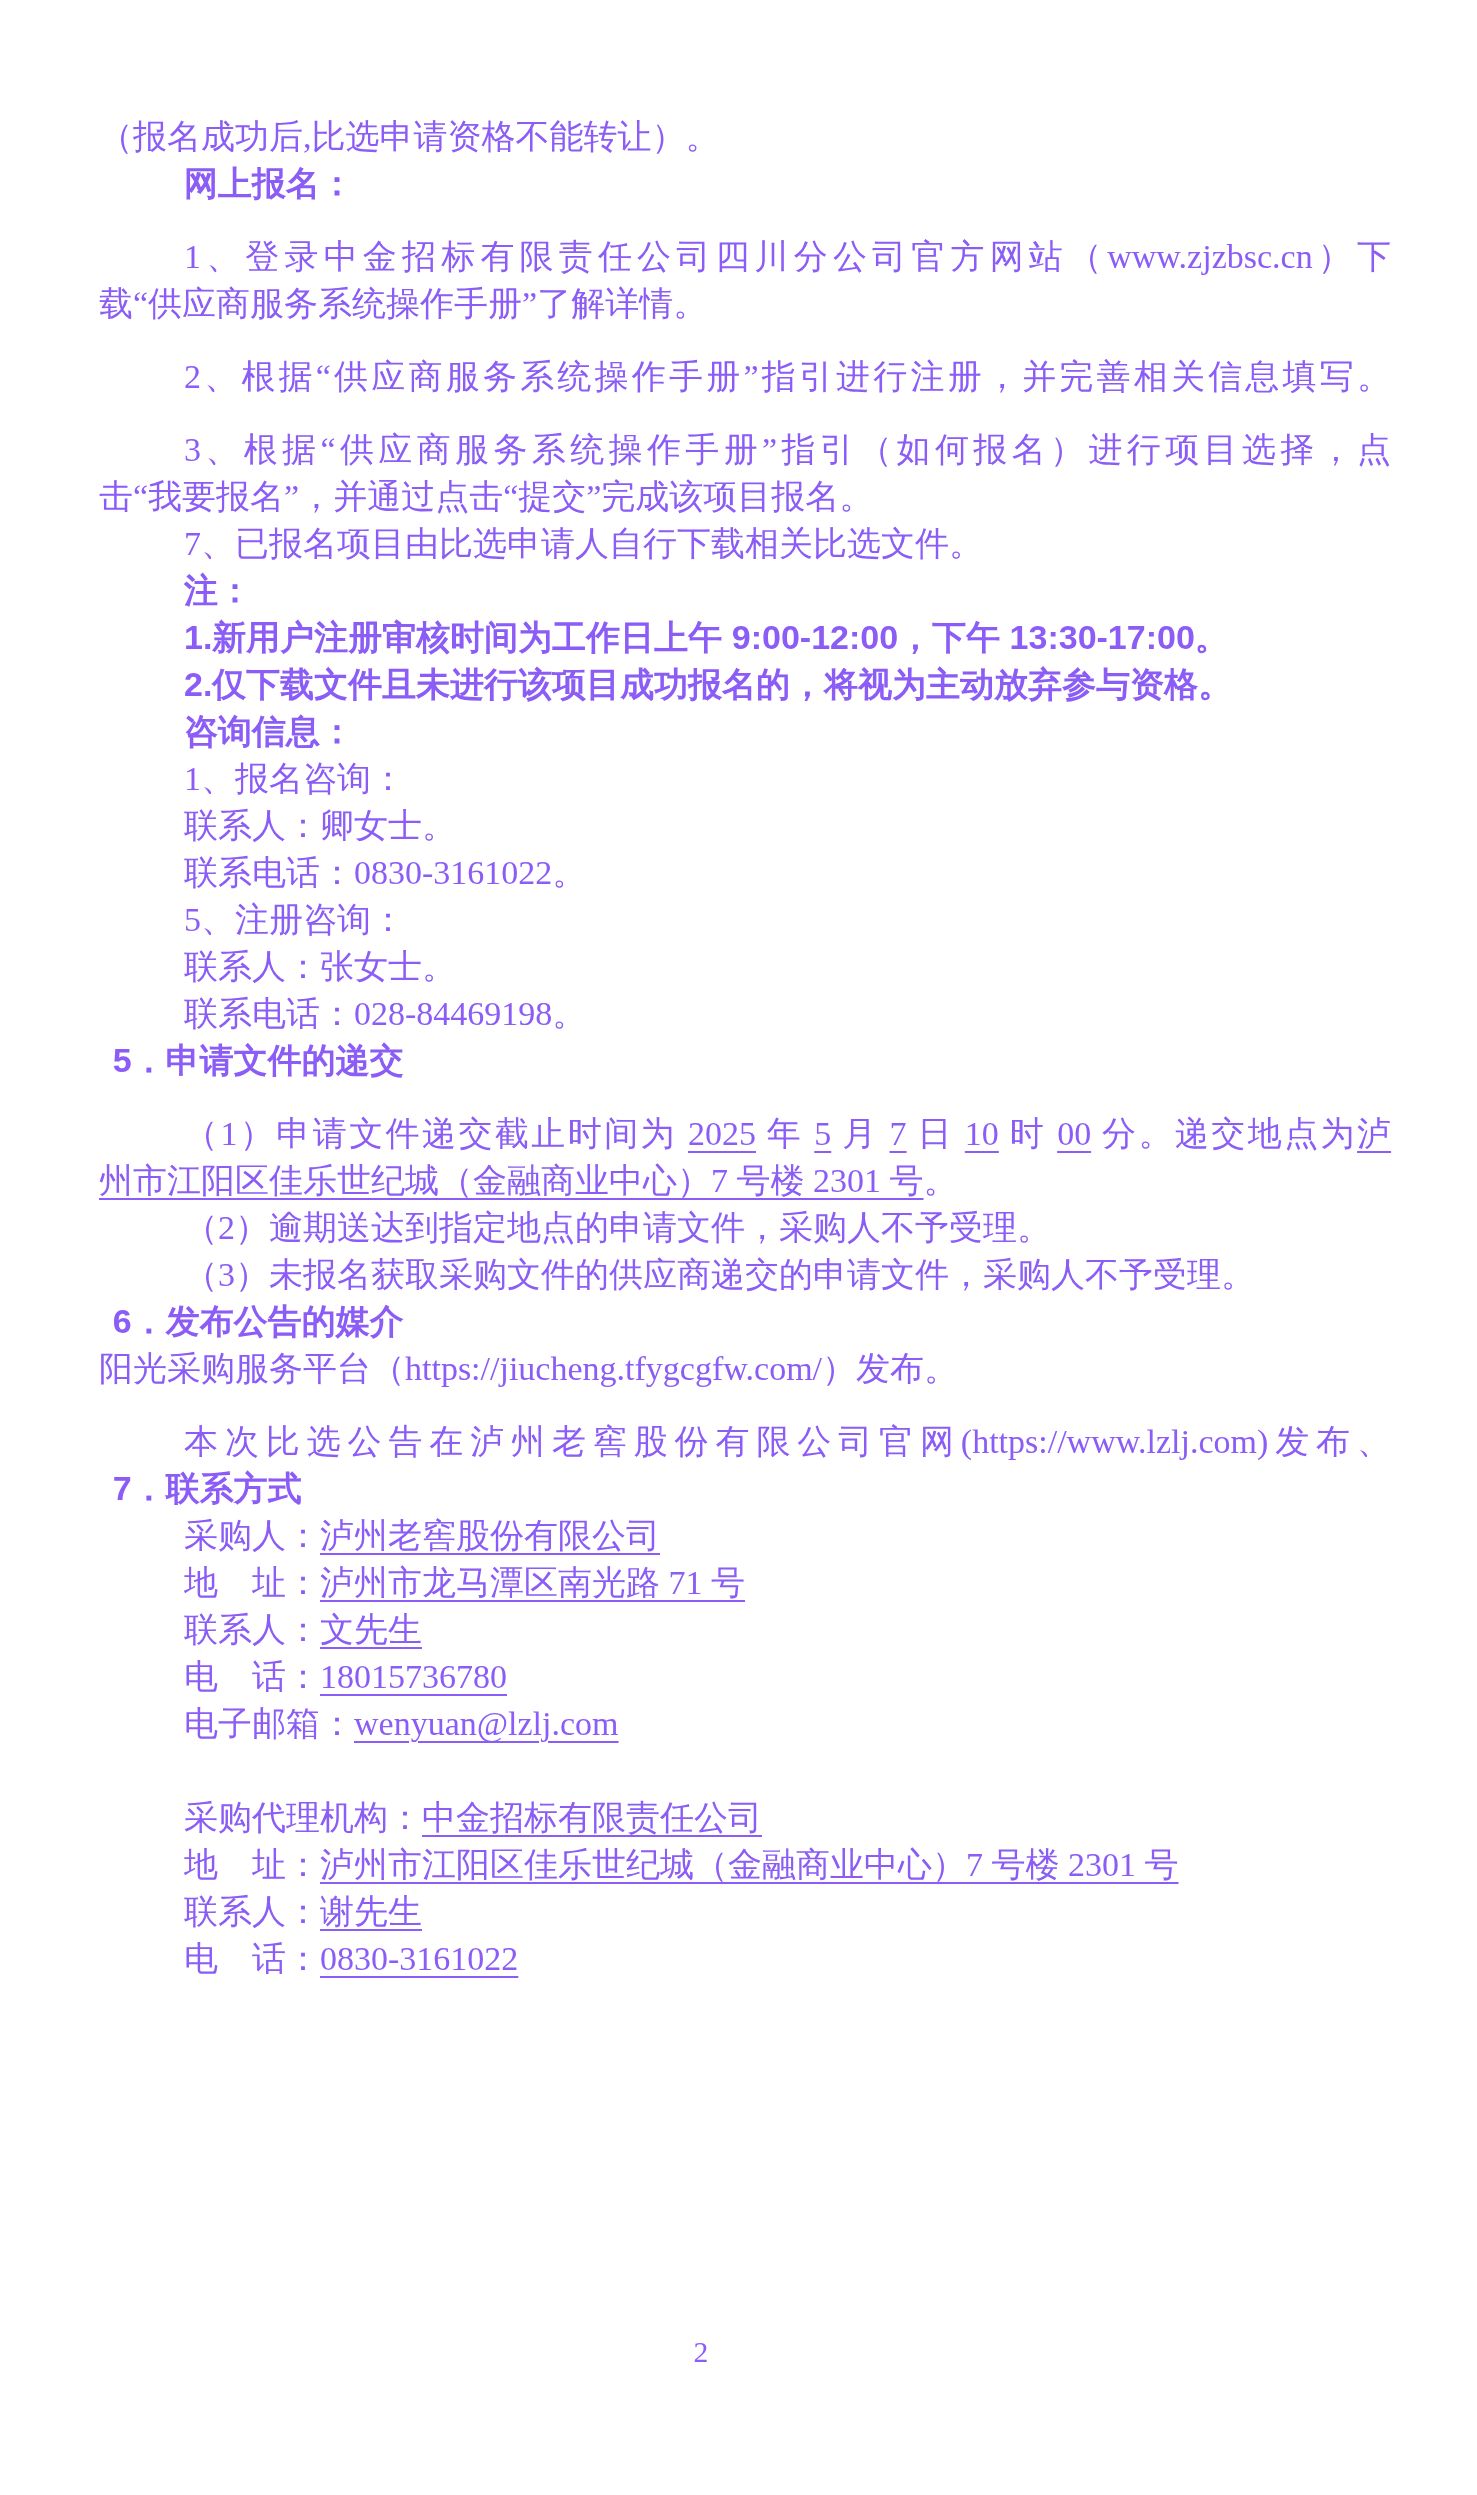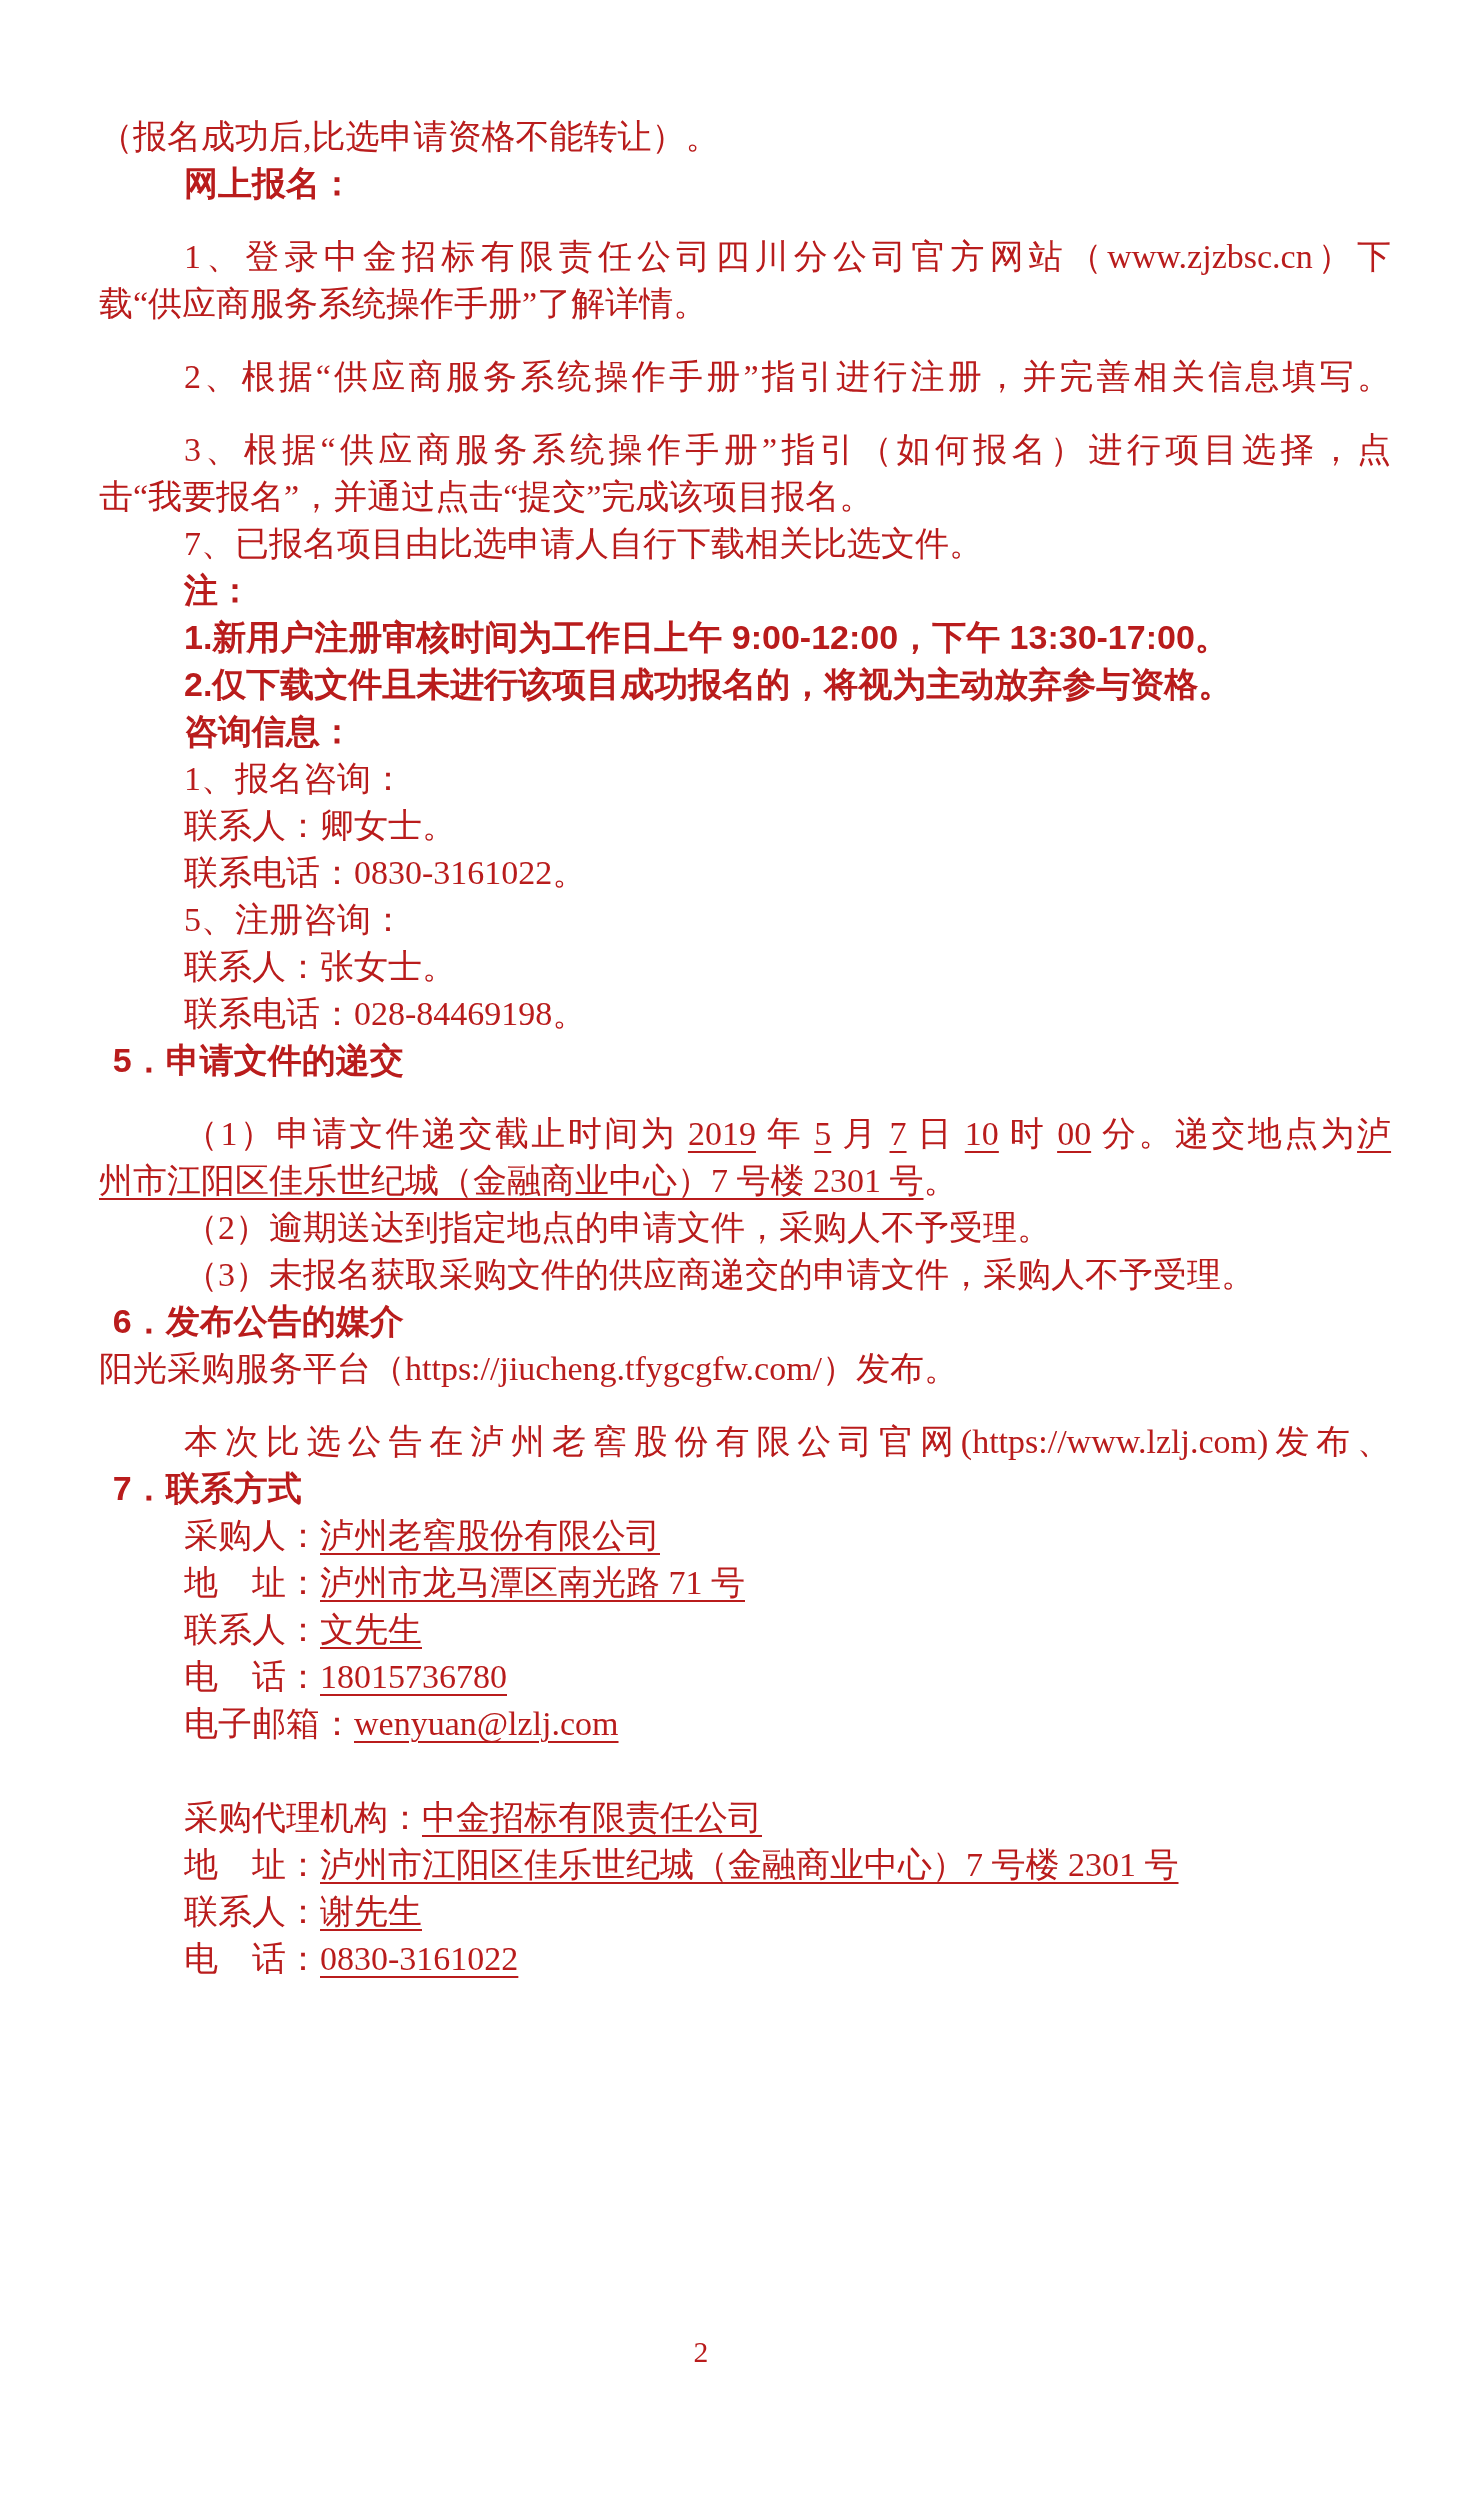--- a/index.html
+++ b/index.html
@@ -1,21 +1,21 @@
 <!DOCTYPE html>
 <html><head>
 <meta charset="utf-8">
 <style>
   html,body{margin:0;padding:0;background:#ffffff;}
   .page{
     position:relative;
     width:1402px;
     height:2495px;
     background:#ffffff;
-    color:#b91c1c;
+    color:#8b5cf6;
     font-family:"Liberation Serif","DejaVu Serif",serif;
     overflow:hidden;
   }
   .content{
     position:absolute;
     left:99px;
     top:113px;
     width:1292px;
     font-size:34px;
     line-height:47px;
@@ -69,21 +69,21 @@
       <div class="line ind-para b"><span>1.新用户注册审核时间为工作日上午 9:00-12:00，下午 13:30-17:00。</span></div>
       <div class="line ind-para b"><span>2.仅下载文件且未进行该项目成功报名的，将视为主动放弃参与资格。</span></div>
       <div class="line ind-para b"><span>咨询信息：</span></div>
       <div class="line ind-para"><span>1、报名咨询：</span></div>
       <div class="line ind-para"><span>联系人：卿女士。</span></div>
       <div class="line ind-para"><span>联系电话：0830-3161022。</span></div>
       <div class="line ind-para"><span>5、注册咨询：</span></div>
       <div class="line ind-para"><span>联系人：张女士。</span></div>
       <div class="line ind-para"><span>联系电话：028-84469198。</span></div>
       <div class="line ind-section b"><span>5．申请文件的递交</span></div>
-      <div class="line ind-para full"><span>（1）申请文件递交截止时间为 </span><span class="u">2019</span><span> 年 </span><span class="u">5</span><span> 月 </span><span class="u">7</span><span> 日 </span><span class="u">10</span><span> 时 </span><span class="u">00</span><span> 分。递交地点为</span><span class="u">泸</span></div>
+      <div class="line ind-para full"><span>（1）申请文件递交截止时间为 </span><span class="u">2025</span><span> 年 </span><span class="u">5</span><span> 月 </span><span class="u">7</span><span> 日 </span><span class="u">10</span><span> 时 </span><span class="u">00</span><span> 分。递交地点为</span><span class="u">泸</span></div>
       <div class="line ind-none"><span class="u">州市江阳区佳乐世纪城（金融商业中心）7 号楼 2301 号</span><span>。</span></div>
       <div class="line ind-para"><span>（2）逾期送达到指定地点的申请文件，采购人不予受理。</span></div>
       <div class="line ind-para"><span>（3）未报名获取采购文件的供应商递交的申请文件，采购人不予受理。</span></div>
       <div class="line ind-section b"><span>6．发布公告的媒介</span></div>
       <div class="line ind-none"><span>阳光采购服务平台（https://jiucheng.tfygcgfw.com/）发布。</span></div>
       <div class="line ind-para full"><span>本次比选公告在泸州老窖股份有限公司官网(https://www.lzlj.com)发布、</span></div>
       <div class="line ind-section b"><span>7．联系方式</span></div>
       <div class="line ind-para"><span>采购人：</span><span class="u">泸州老窖股份有限公司</span></div>
       <div class="line ind-para"><span>地　址：</span><span class="u">泸州市龙马潭区南光路 71 号</span></div>
       <div class="line ind-para"><span>联系人：</span><span class="u">文先生</span></div>

